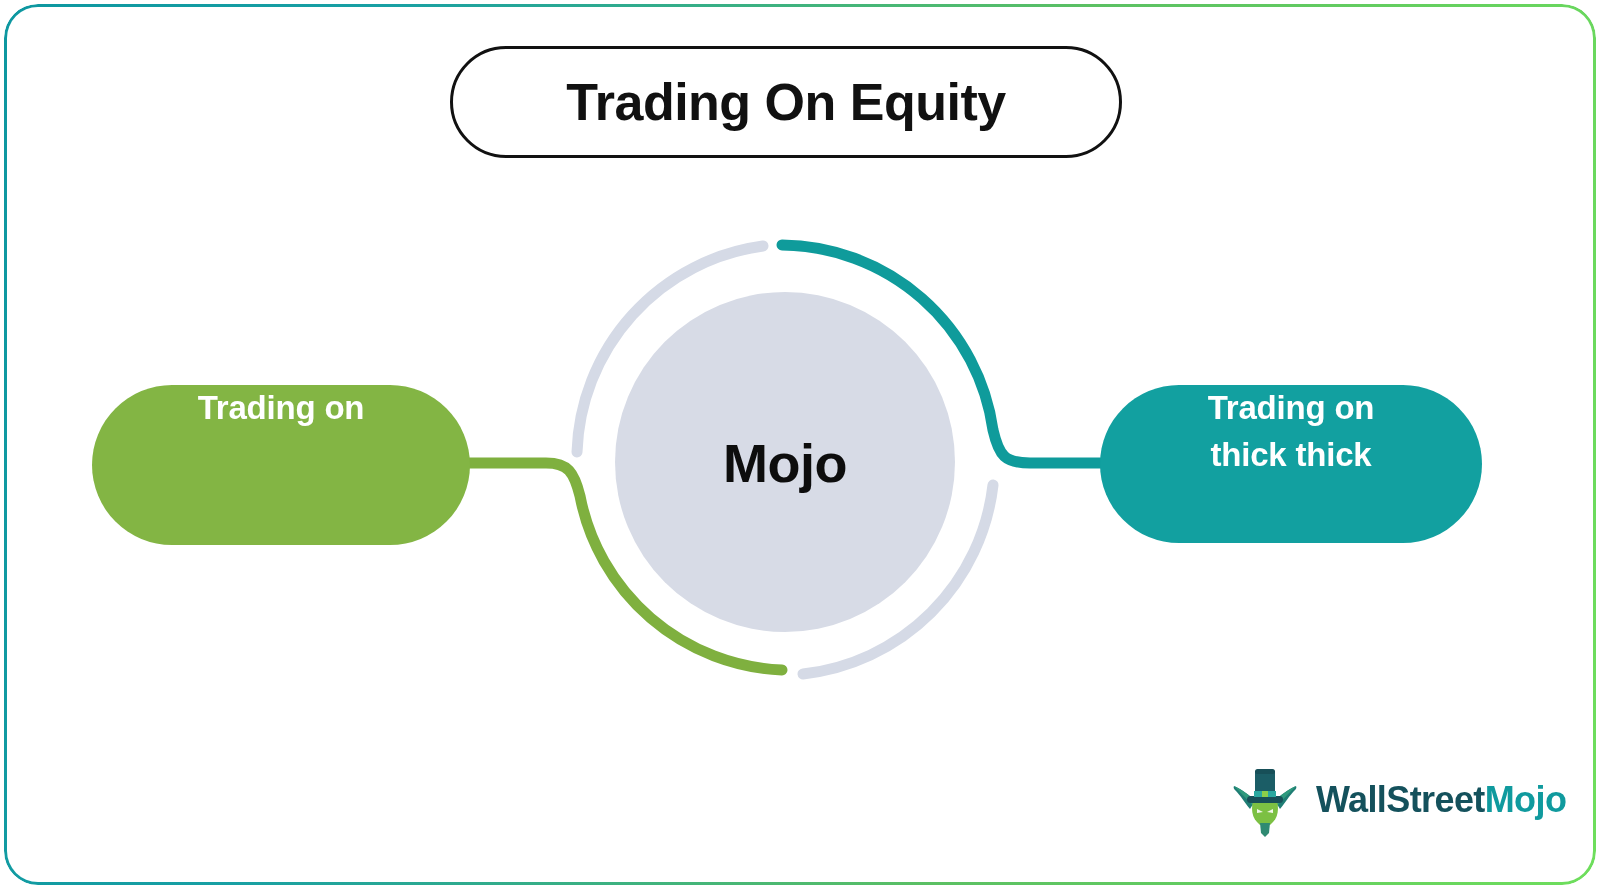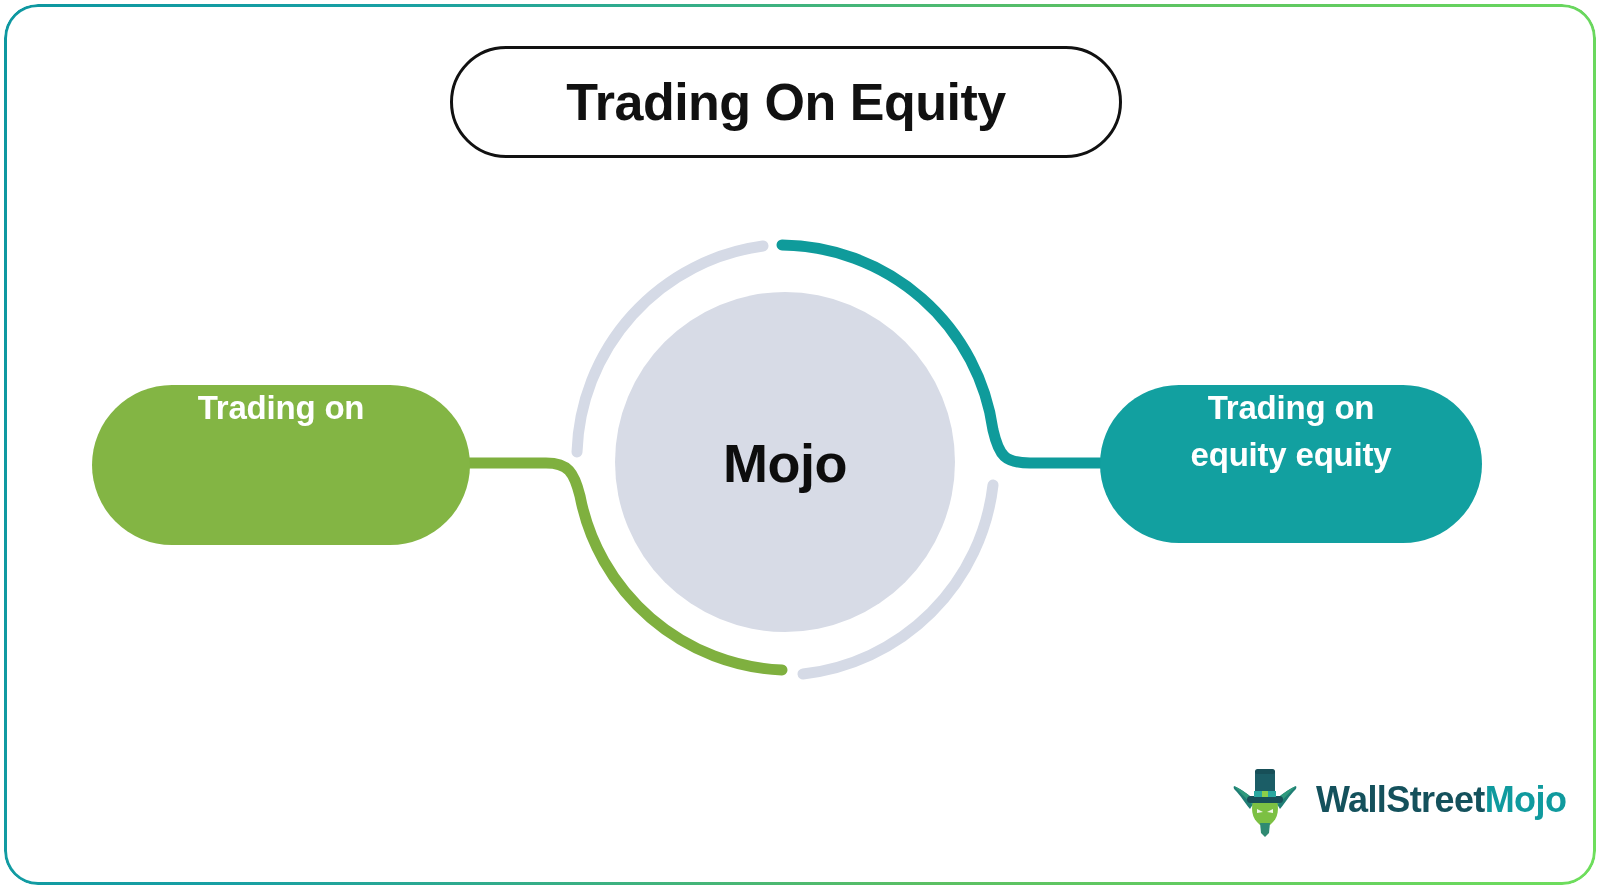--- a/index.html
+++ b/index.html
@@ -179,21 +179,21 @@
 
   <div class="branch-pill" id="branch-left">
     <div class="branch-label">
       <span>Trading on</span><br>
     </div>
   </div>
 
   <div class="branch-pill" id="branch-right">
     <div class="branch-label">
       <span>Trading on</span><br>
-      <span>equity equity</span>
+      <span>thick thick</span>
     </div>
   </div>
 
   <div id="brand-logo">
     <svg width="74" height="74" viewBox="0 0 74 74">
 
       <path d="M8 28 C 6 26 5 25 6 23 C 13 26 22 32 27 38 L 22 46 C 17 40 12 32 8 28 Z" fill="#1f7d74"></path>
       <path d="M6 23 C 14 27 23 33 28 39 L 25 43 C 19 36 12 29 6 23 Z" fill="#2f9a7d"></path>
 
       <path d="M66 28 C 68 26 69 25 68 23 C 61 26 52 32 47 38 L 52 46 C 57 40 62 32 66 28 Z" fill="#1f7d74"></path>

